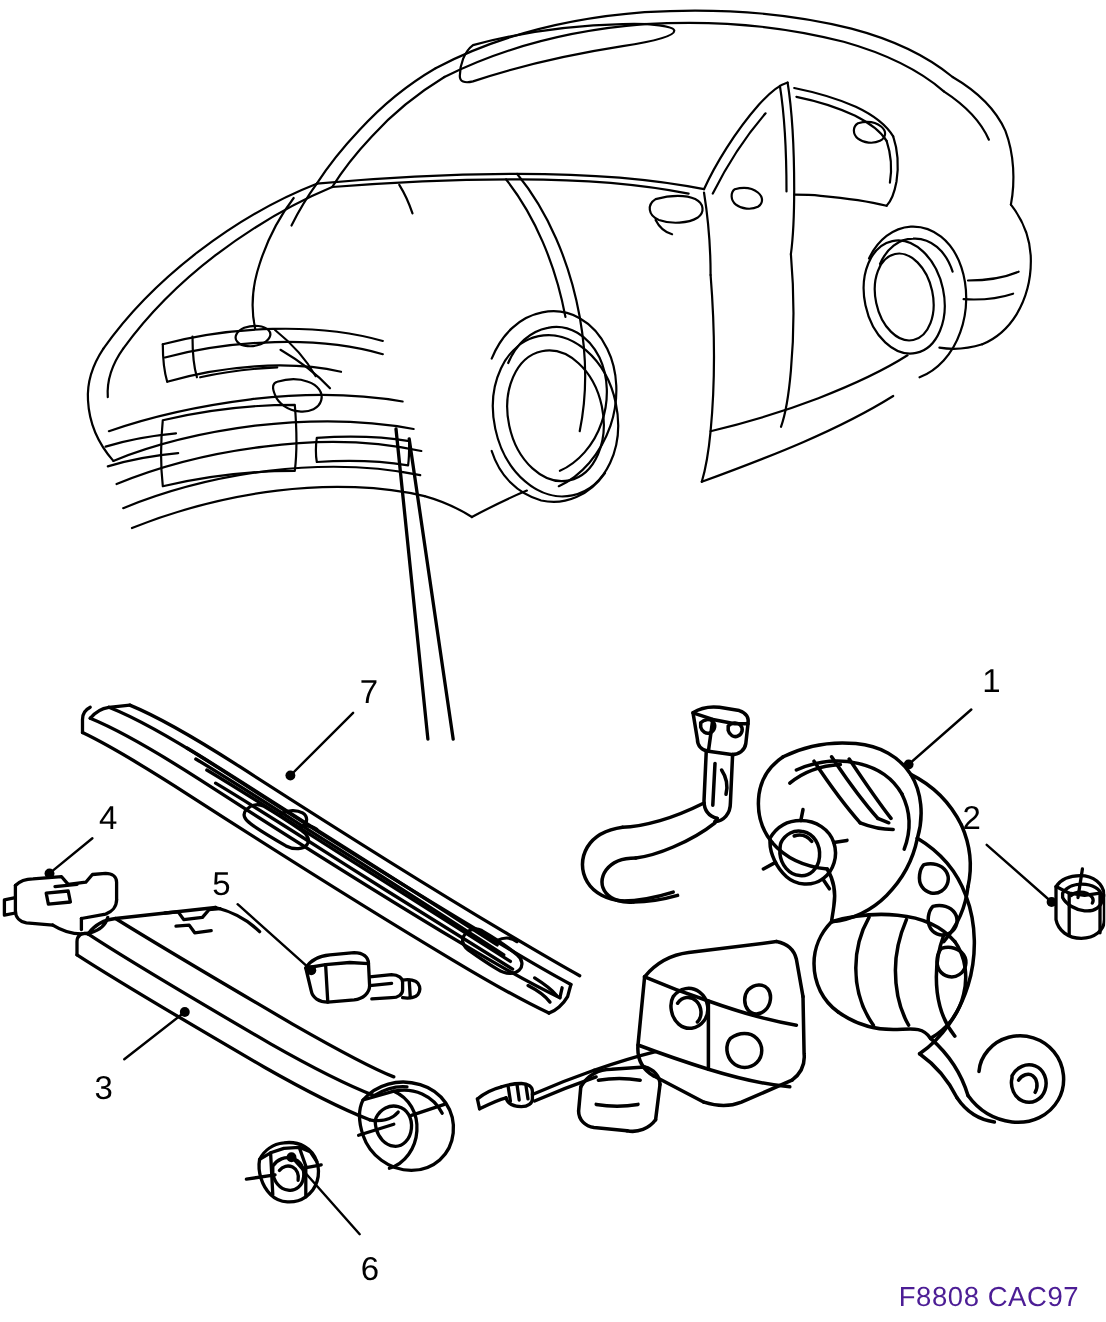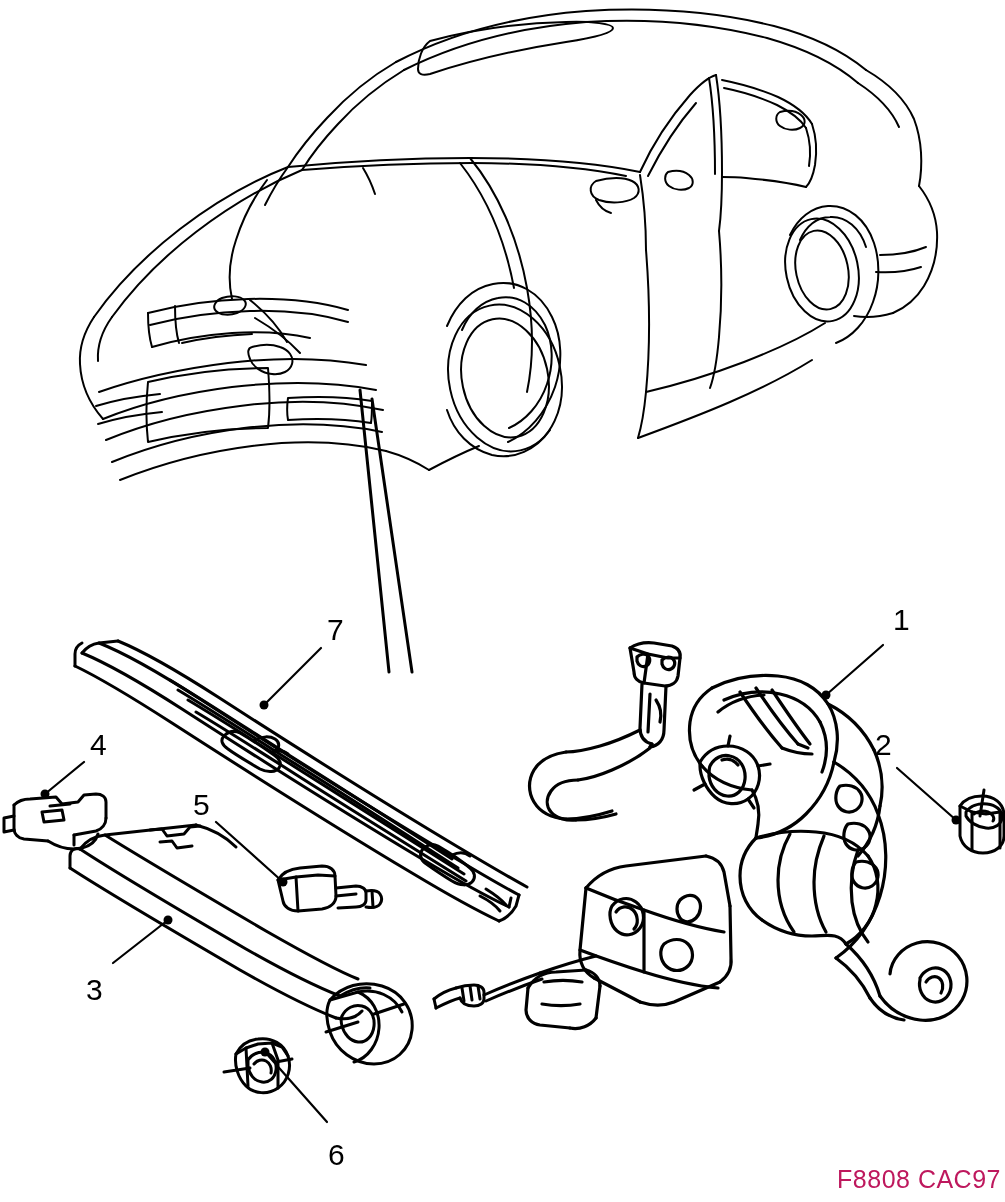--- a/index.html
+++ b/index.html
@@ -29,26 +29,26 @@
     position: absolute;
     font-family: "Liberation Sans", sans-serif;
     font-size: 30px;
     line-height: 1;
     color: #000000;
     user-select: none;
     white-space: nowrap;
   }
   #drawing-code {
     position: absolute;
-    right: 4px;
+    right: 24px;
     bottom: 8px;
     font-family: "Liberation Sans", sans-serif;
     font-size: 25px;
     letter-spacing: 0.5px;
-    color: #be185d;
+    color: #4c1d95;
     white-space: nowrap;
   }
 </style>
 </head>
 <body>
 
 <div id="page">
 
   <svg id="artboard" viewBox="0 0 1005 1202" xmlns="http://www.w3.org/2000/svg">
     <g fill="none" stroke="#000000" stroke-width="2.1" stroke-linecap="round" stroke-linejoin="round">

